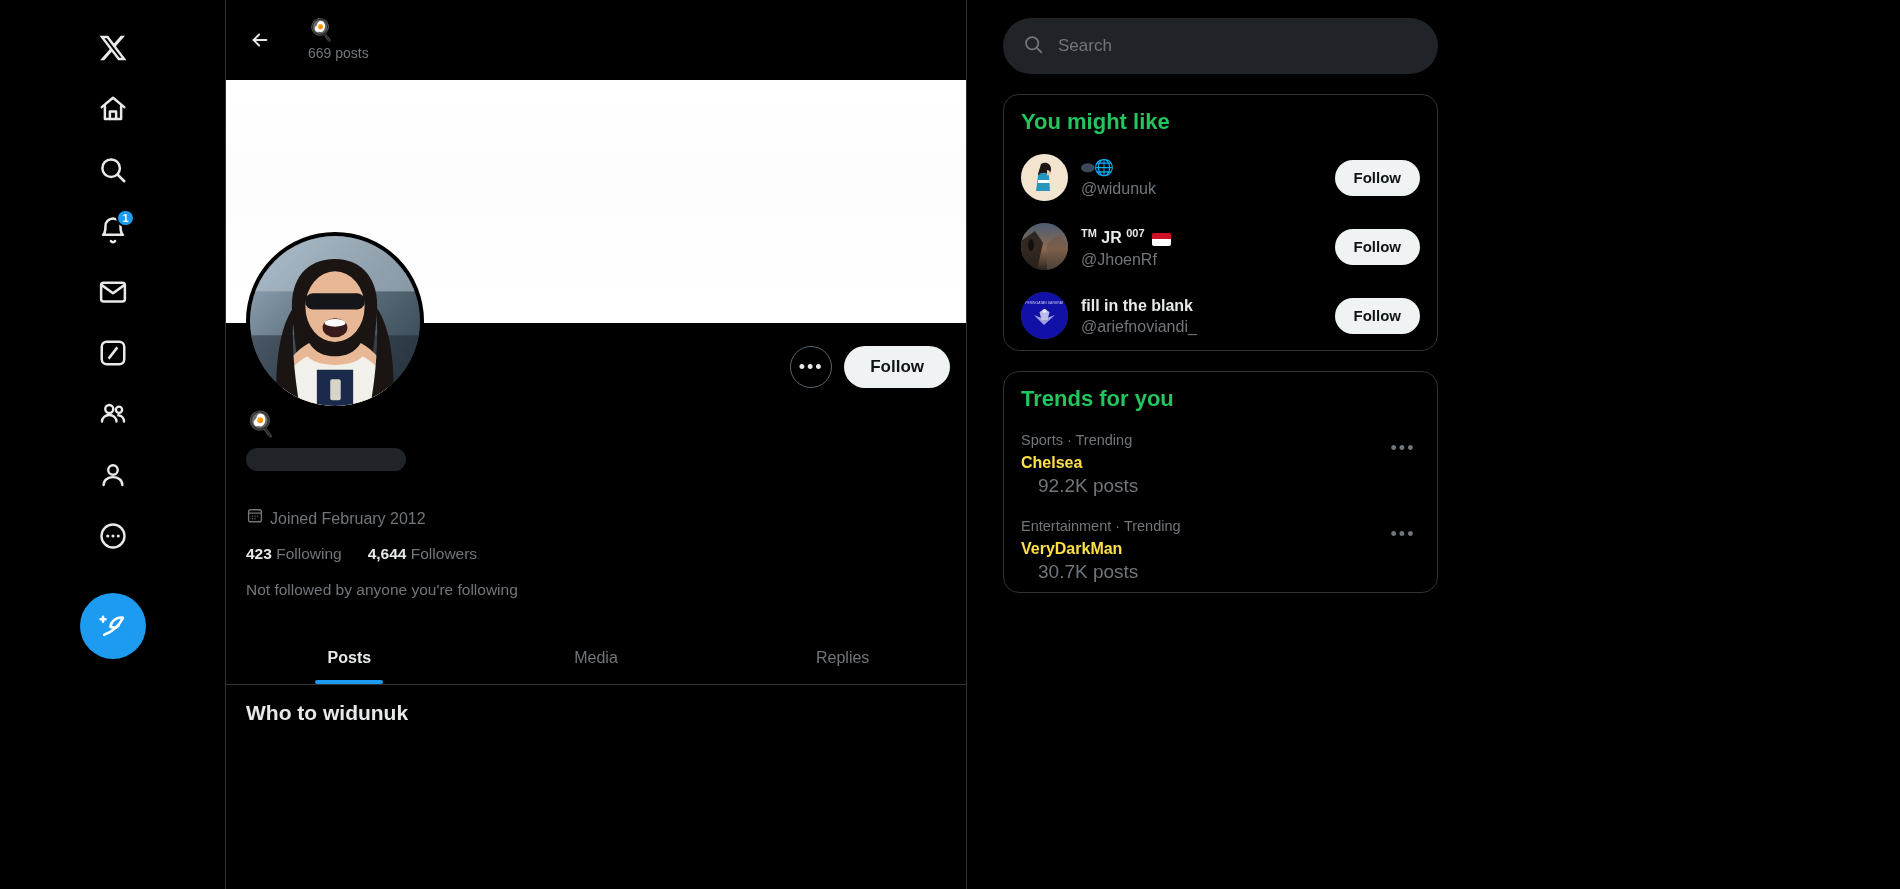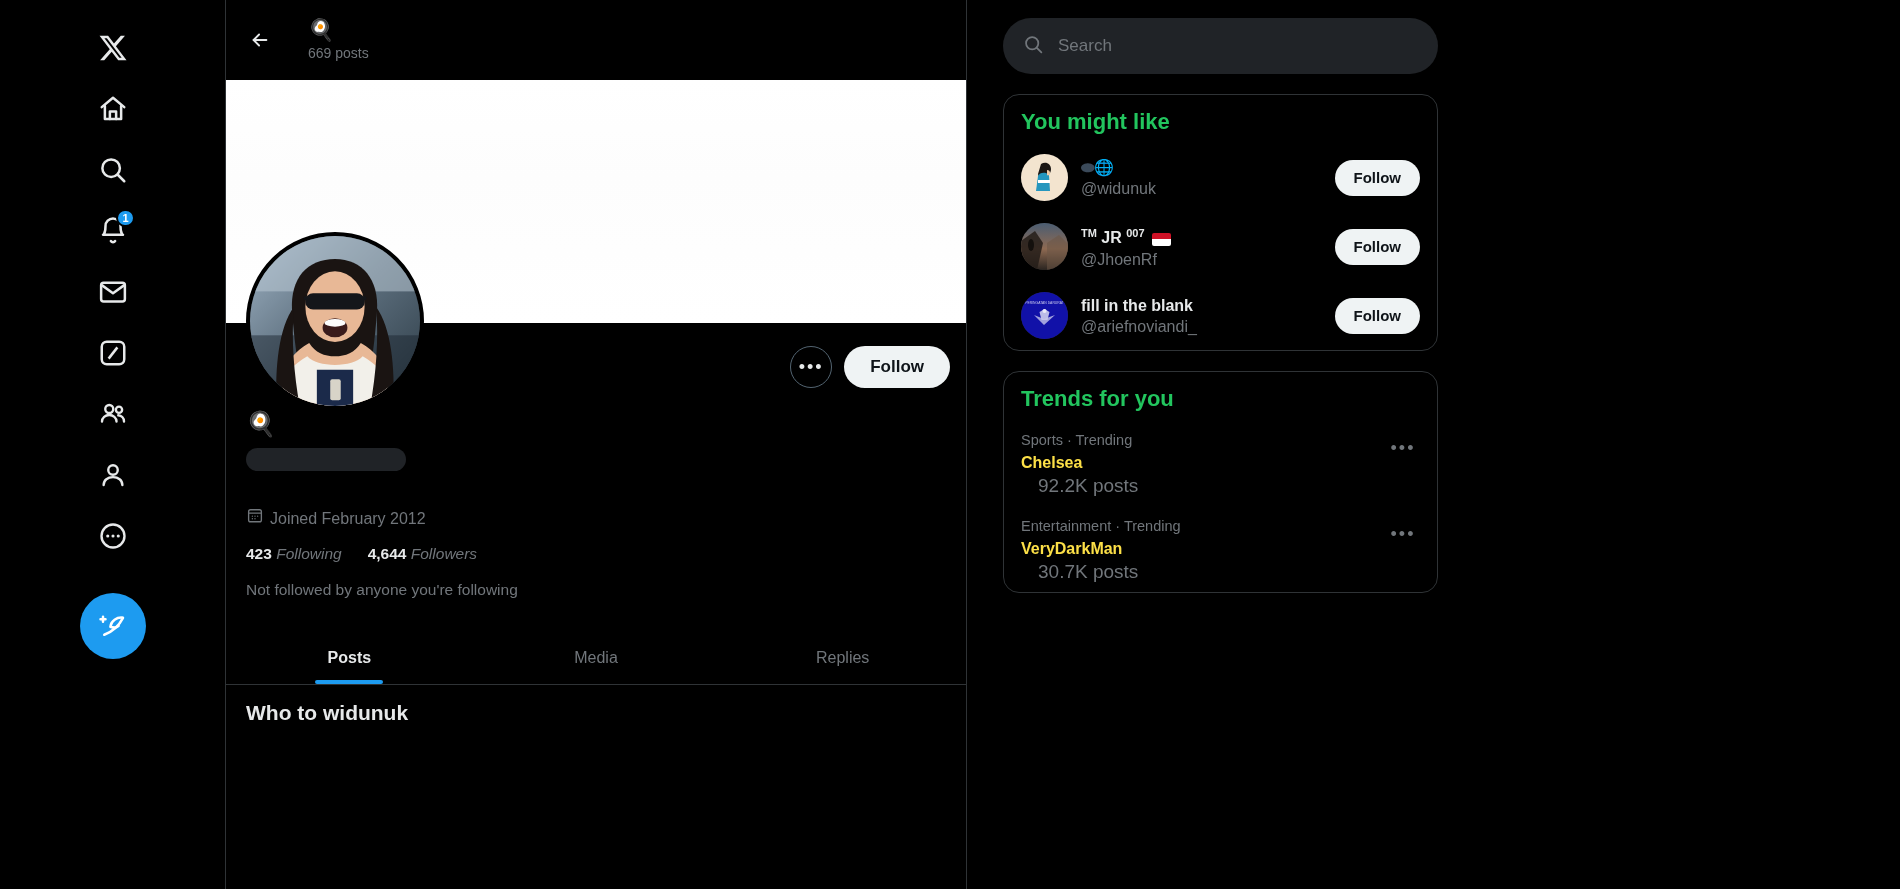--- a/index.html
+++ b/index.html
@@ -91,21 +91,21 @@
   .handle-skeleton{
     width:160px; height:23px; border-radius:12px; background:#202327;
     margin-top:9px;
   }
   .joined-row{
     display:flex; align-items:flex-end; gap:6px;
     margin-top:35px; color:#71767b; font-size:16px;
   }
   .stats-row{ display:flex; gap:26px; margin-top:17px; font-size:15.5px; }
   .stat-num{ color:#e7e9ea; font-weight:700; }
-  .stat-lbl{ color:#71767b;font-style:italic; }
+  .stat-lbl{ color:#71767b; }
   .stat{ cursor:pointer; }
   .not-followed{
     margin-top:18px; color:#71767b; font-size:15.5px;
   }
 
   .tabs{
     display:flex; margin-top:32px; border-bottom:1px solid #2f3336;
   }
   .tab{
     flex:1; text-align:left; height:53px; display:flex;

